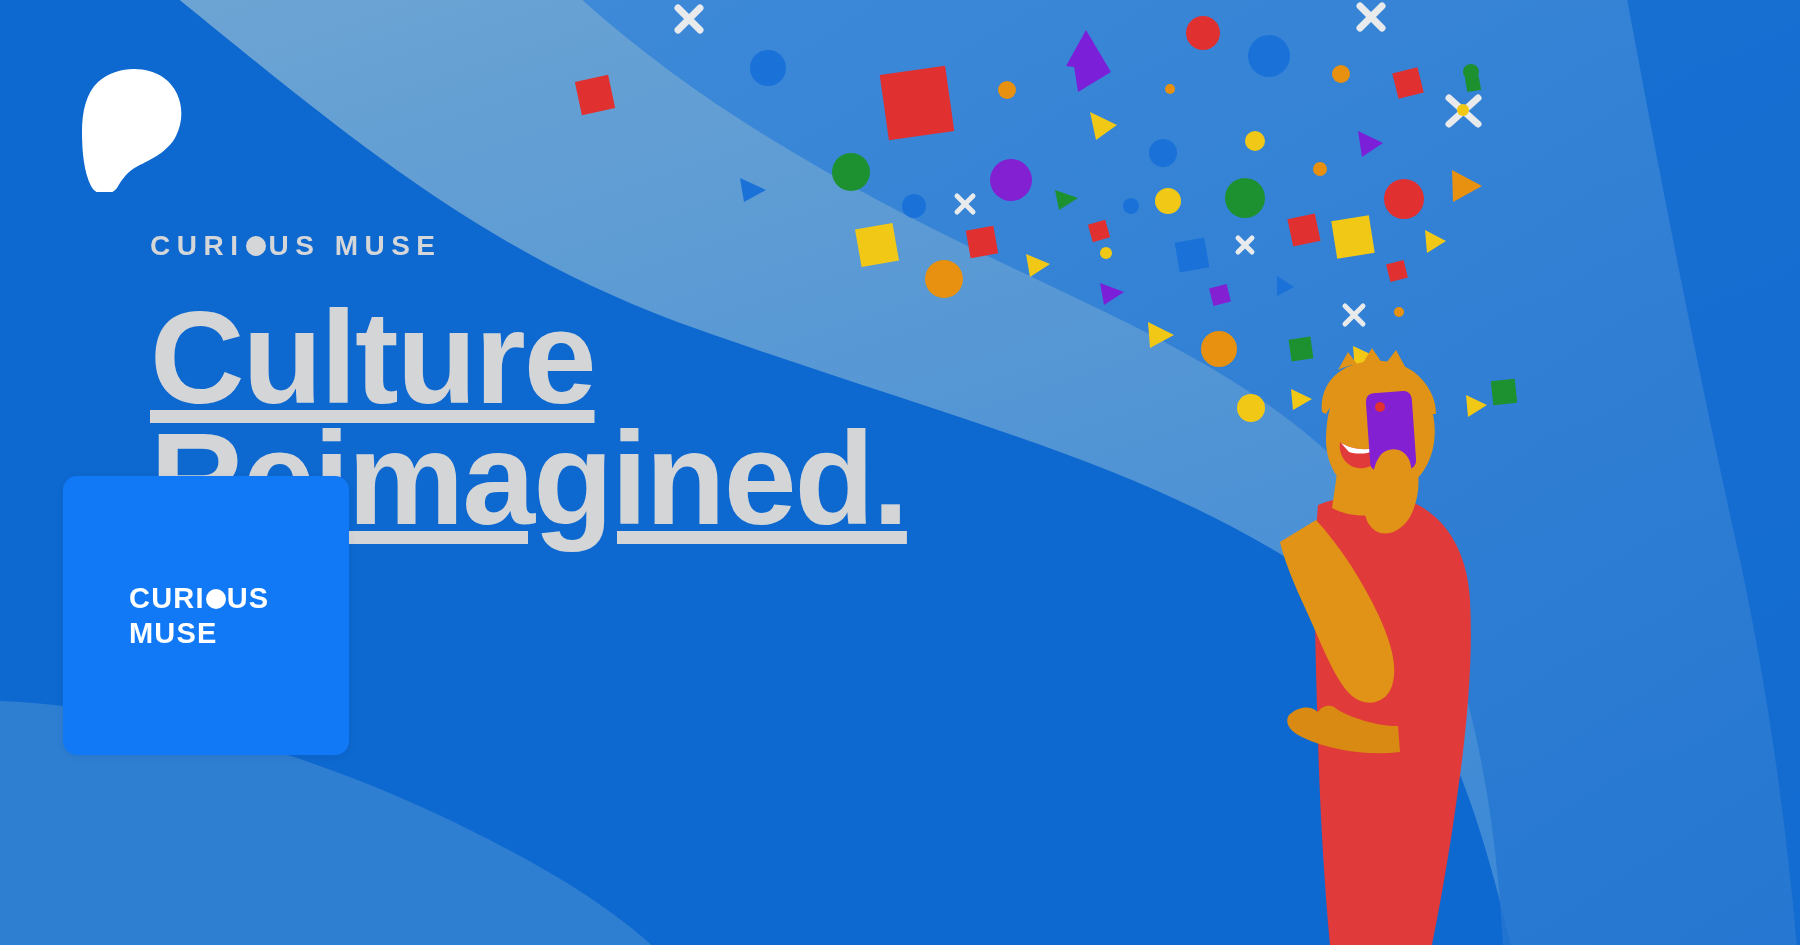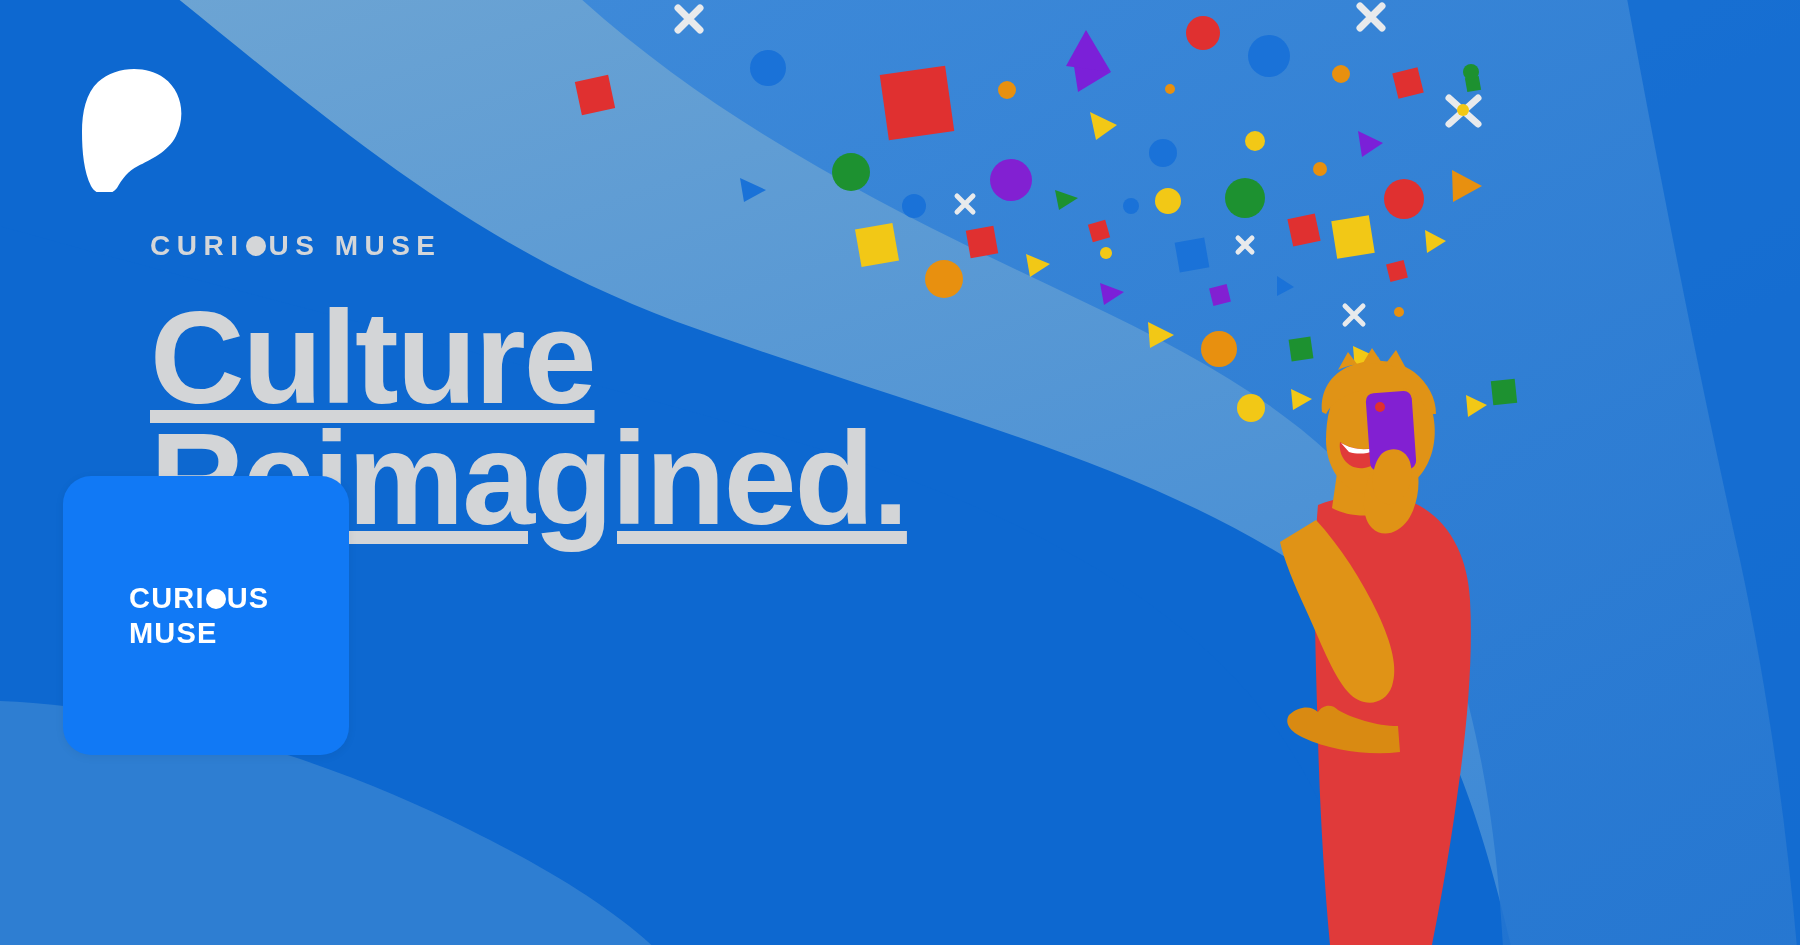--- a/index.html
+++ b/index.html
@@ -38,21 +38,21 @@
     font-weight:bold;
     line-height:0.92;
     letter-spacing:-2px;
     white-space:pre-line;
     text-decoration:underline;
   }
 
   
   #cm-card{
     position:absolute;left:63px;top:476px;width:286px;height:279px;
-    background:#1179f5;border-radius:28px;
+    background:#1179f5;border-radius:14px;
     box-shadow:0 2px 10px rgba(0,0,0,.06);
   }
   #cm-card-logo{
     position:absolute;left:66px;top:105px;
     color:#ffffff;font-weight:bold;font-size:29px;line-height:1.22;
     letter-spacing:1.2px;
   }
   #cm-card-logo .dotO{
     display:inline-block;width:20px;height:20px;border-radius:50%;
     background:#ffffff;vertical-align:-1px;margin:0 1px;

